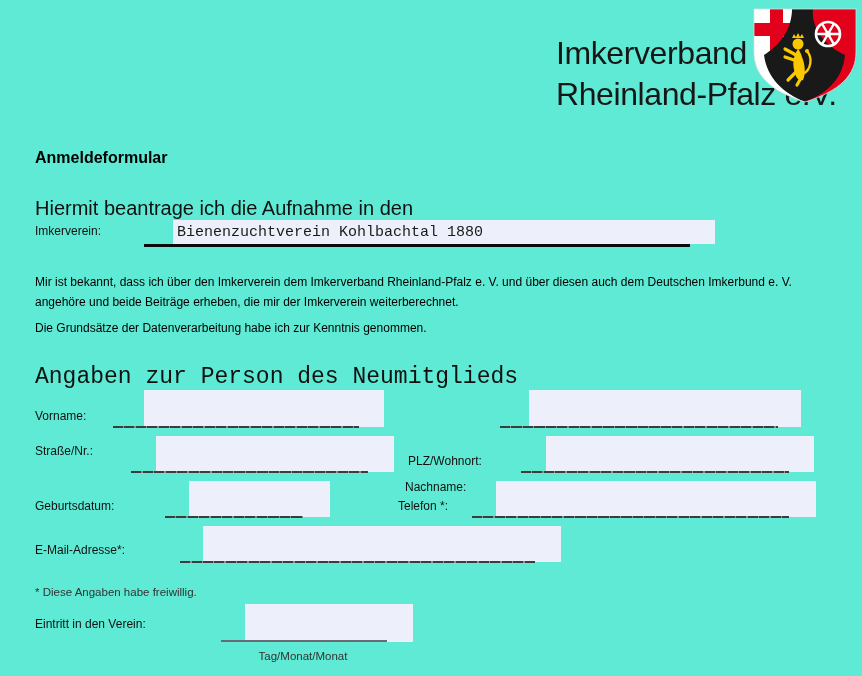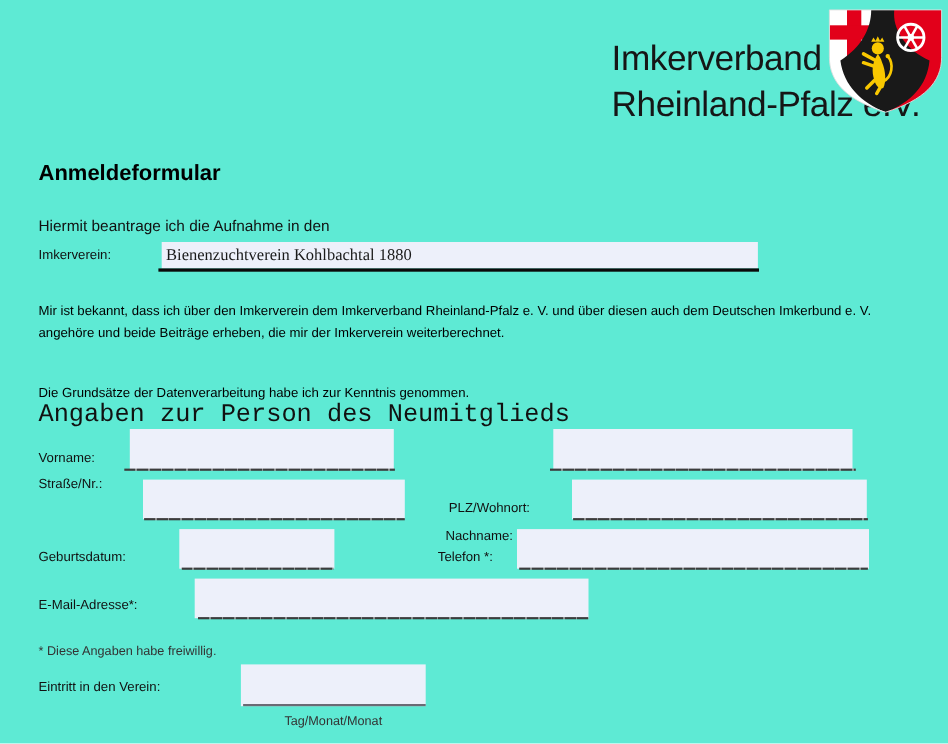--- a/index.html
+++ b/index.html
@@ -13,36 +13,36 @@
   
   .org-name{
     position:absolute;left:556px;top:33px;
     font-size:32px;line-height:41px;color:#161616;
     letter-spacing:-0.4px;white-space:nowrap;
   }
   .coat{position:absolute;left:752px;top:8px;width:106px;height:95px;}
   
   .form-title{
     position:absolute;left:35px;top:144px;
-    font-size:20px;font-weight:bold;color:#000;line-height:28px;white-space:nowrap;
+    font-size:16px;font-weight:bold;color:#000;line-height:28px;white-space:nowrap;
   }
-  .intro{position:absolute;left:35px;top:197px;font-size:14px;color:#111;white-space:nowrap;}
+  .intro{position:absolute;left:35px;top:197px;font-size:20px;color:#111;white-space:nowrap;}
   .section-heading{position:absolute;left:35px;top:364px;font-size:23px;color:#111;white-space:nowrap;font-family:Liberation Mono, monospace;}
   .notice{
     position:absolute;left:35px;width:762px;
     font-size:12px;font-weight:normal;color:#000;line-height:20px;
   }
   .footnote{position:absolute;left:35px;top:586px;font-size:11.5px;color:#333;white-space:nowrap;}
   .hint{position:absolute;font-size:11.5px;color:#333;text-align:center;}
   
   .lbl{position:absolute;font-size:12px;color:#111;white-space:nowrap;}
   .field{
     position:absolute;background:#edf0fa;border:0;outline:none;
-    font-family:Liberation Serif, serif;
-    font-size:15px;color:#1a1a1a;padding:0 4px;box-sizing:border-box;
+    font-family:Liberation Mono, monospace;
+    font-size:15px;color:#1a1a1a;padding:0 4px;box-sizing:border-box;margin-left:26px;
   }
   .uline{
     position:absolute;height:2px;
     background:repeating-linear-gradient(90deg,#3c3c3c 0px,#3c3c3c 10px,#8f8f8f 10px,#8f8f8f 11.5px);
   }
   .uline-black{position:absolute;height:3px;background:#0a0a0a;}
   .uline-gray{position:absolute;height:2px;background:#6a6a74;}
 </style>
 </head>
 <body>
@@ -91,33 +91,33 @@
   </svg>
 
   <div class="form-title">Anmeldeformular</div>
   <div class="intro">Hiermit beantrage ich die Aufnahme in den</div>
 
   <div class="lbl" style="left:35px;top:224px;">Imkerverein:</div>
   <input class="field" style="left: 147px; top: 220px; width: 542px; height: 24px;" type="text" value="Bienenzuchtverein Kohlbachtal 1880">
   <div class="uline-black" style="left:144px;top:244px;width:546px;"></div>
 
   <div class="notice" style="top:272px;">Mir ist bekannt, dass ich über den Imkerverein dem Imkerverband Rheinland-Pfalz e. V. und über diesen auch dem Deutschen Imkerbund e. V. angehöre und beide Beiträge erheben, die mir der Imkerverein weiterberechnet.</div>
-  <div class="notice" style="top:318px;margin-top:29px;">Die Grundsätze der Datenverarbeitung habe ich zur Kenntnis genommen.</div>
+  <div class="notice" style="top:318px;">Die Grundsätze der Datenverarbeitung habe ich zur Kenntnis genommen.</div>
 
   <div class="section-heading">Angaben zur Person des Neumitglieds</div>
 
   <div class="lbl" style="left:35px;top:409px;">Vorname:</div>
   <input class="field" style="left: 118px; top: 390px; width: 240px; height: 37px;" type="text" value="">
   <div class="uline" style="left:113px;top:426px;width:246px;"></div>
 
   <div class="lbl" style="left:405px;top:432px;margin-top:48px;">Nachname:</div>
   <input class="field" style="left: 503px; top: 390px; width: 272px; height: 37px;" type="text" value="">
   <div class="uline" style="left:500px;top:426px;width:278px;"></div>
 
-  <div class="lbl" style="left:35px;top:433px;">Straße/Nr.:</div>
+  <div class="lbl" style="left:35px;top:444px;">Straße/Nr.:</div>
   <input class="field" style="left: 130px; top: 436px; width: 238px; height: 36px;" type="text" value="">
   <div class="uline" style="left:131px;top:471px;width:237px;"></div>
 
   <div class="lbl" style="left:408px;top:454px;">PLZ/Wohnort:</div>
   <input class="field" style="left: 520px; top: 436px; width: 268px; height: 36px;" type="text" value="">
   <div class="uline" style="left:521px;top:471px;width:268px;"></div>
 
   <div class="lbl" style="left:35px;top:499px;">Geburtsdatum:</div>
   <input class="field" style="left: 163px; top: 481px; width: 141px; height: 36px;" type="text" value="">
   <div class="uline" style="left:165px;top:516px;width:138px;"></div>

